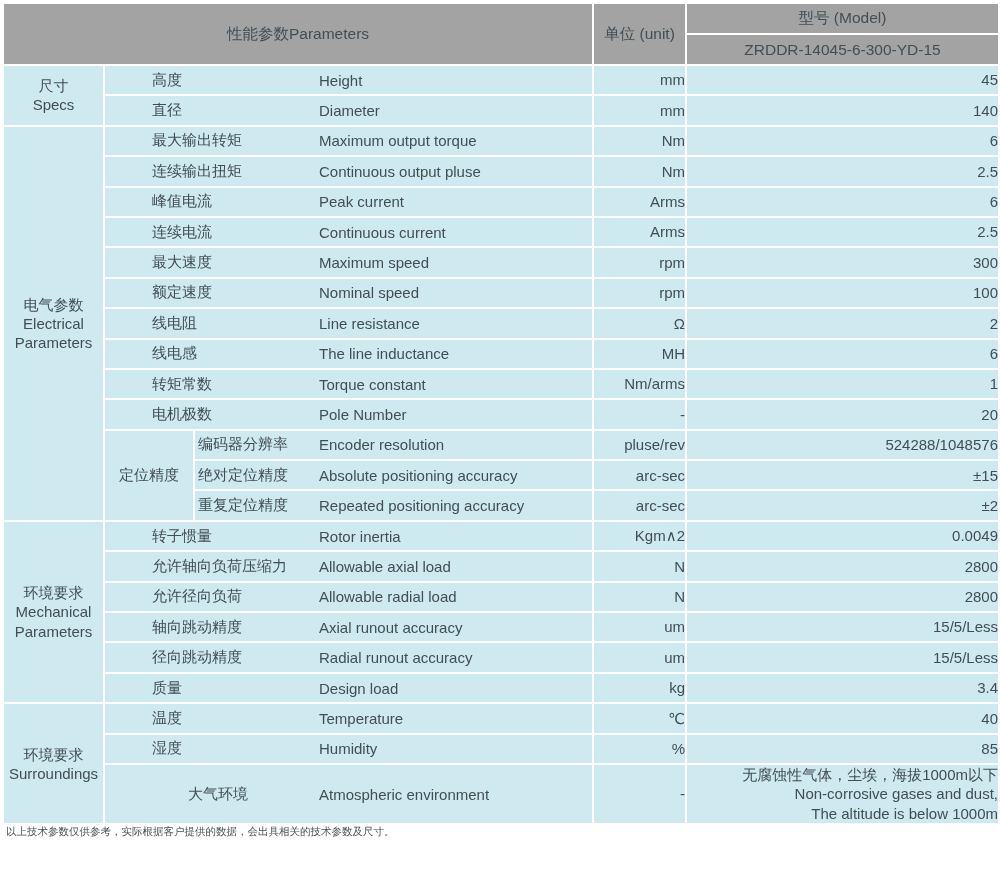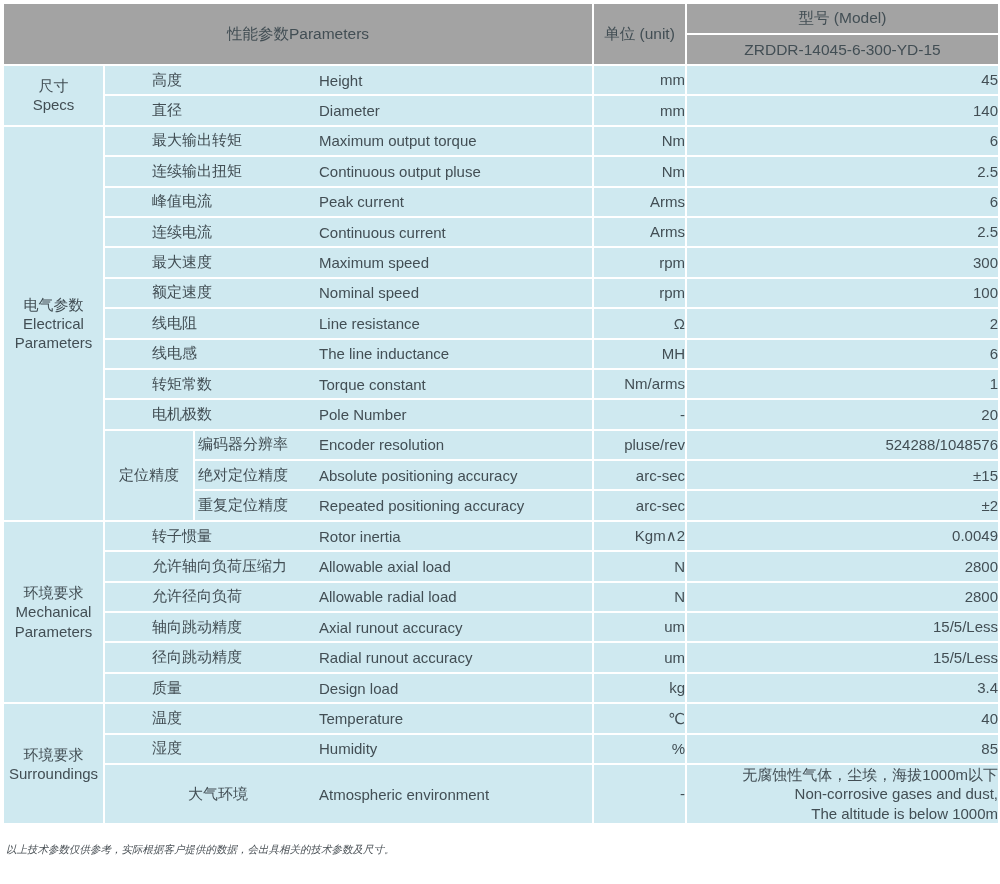--- a/index.html
+++ b/index.html
@@ -55,25 +55,24 @@
     padding-left:12px;
     text-align:center;
   }
   .en-label { white-space:nowrap; }
   td.unit-cell, td.value-cell {
     text-align:right;
     white-space:pre-line;
     line-height:1.3;
   }
   .footnote {
-    margin:18px 0 0 4px;
+    margin:0 0 0 4px;
     font-size:10.5px;
     line-height:1.32;
     color:#4a5156;
-    font-style:italic;
   }
 </style>
 </head>
 <body>
 
 <div class="wrap">
   <table class="spec">
     <colgroup>
       <col style="width:101px">
       <col style="width:90px">

